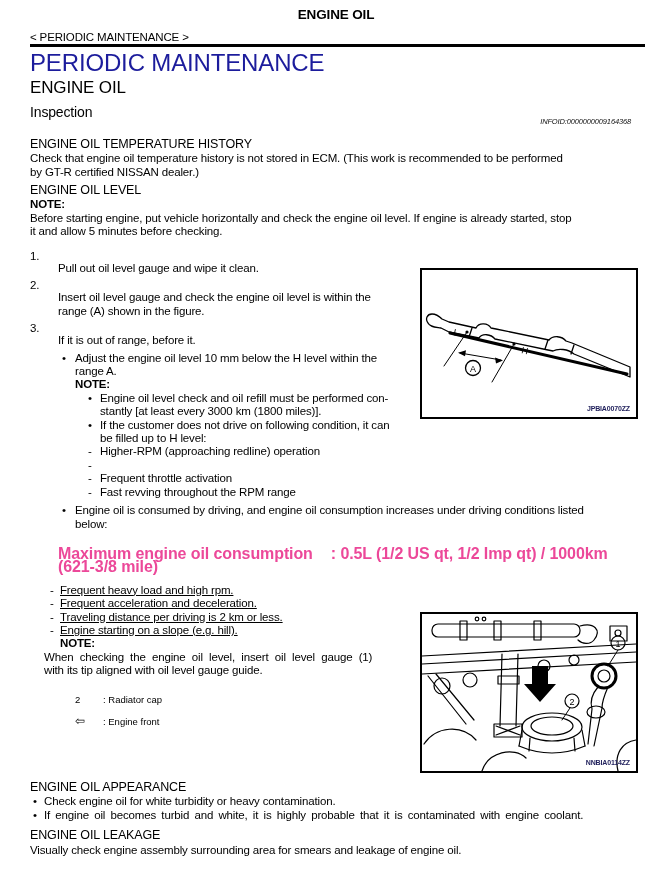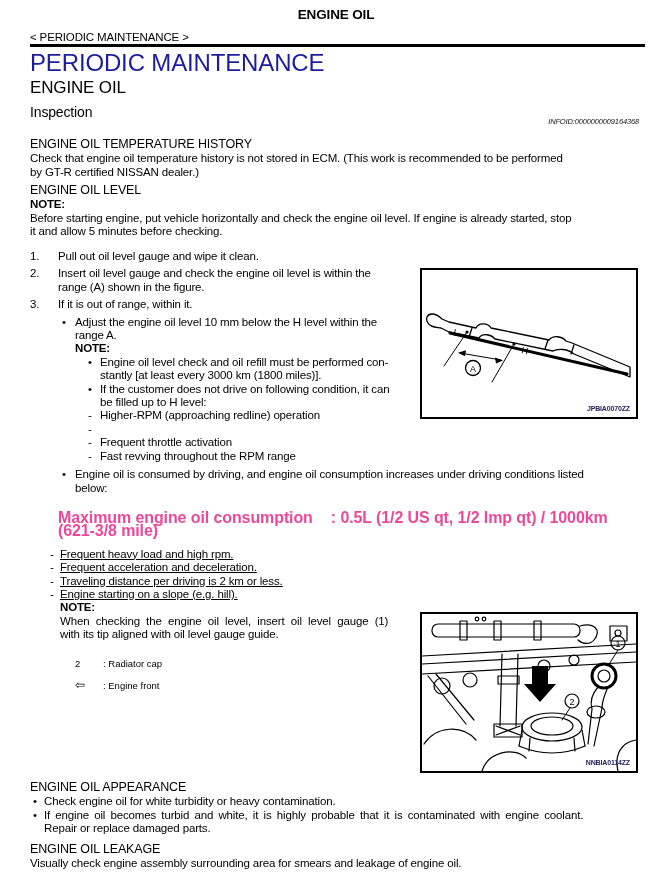--- a/index.html
+++ b/index.html
@@ -12,31 +12,31 @@
   }
   .pre { white-space:pre-line; }
   .abs { position:absolute; }
 
   .header-title { top:8px; left:0; width:100%; text-align:center; font-weight:bold; font-size:13.5px; }
   .breadcrumb  { top:31px; left:30px; font-size:11.5px; }
   .top-rule    { top:44px; left:30px; width:615px; height:3px; background:#000; }
   .main-heading{ top:50px; left:30px; font-size:24px; line-height:26px; color:#1c1c9c; }
   .sec-heading { top:81px; left:30px; font-size:17px; }
   .sub-heading { top:106px; left:30px; font-size:14px; }
-  .infoid      { top:115px; right:33px; font-size:7.5px; font-style:italic; color:#111;text-align:right; }
+  .infoid      { top:115px; right:41px; font-size:7.5px; font-style:italic; color:#111;text-align:right; }
 
   .h3 { font-size:12.5px; margin-bottom:1px; }
   .note { font-weight:bold; }
   .block-temp { top:138px; left:30px; width:615px; }
   .block-level{ top:184px; left:30px; width:615px; }
   .block-steps{ top:250px; left:30px; width:615px; }
 
   .step { display:flex; margin-bottom:4px; }
   .step-num { width:28px; flex:0 0 28px; }
-  .step-text { width:356px; }
+  .step-text { width:356px;margin-top:12px; }
 
   .b1 { display:flex; margin-left:32px; }
   .b1 > .mark { width:13px; flex:0 0 13px; }
   .b1 > .mark::before { content:"•"; }
   .b1 .txt { width:339px; }
   .note-inner { margin-left:45px; }
   .b2 { display:flex; margin-left:58px; }
   .b2 > .mark { width:12px; flex:0 0 12px; }
   .b2 > .mark::before { content:"•"; }
   .b2 .txt { width:314px; }
@@ -50,21 +50,21 @@
 
   .spec-line { margin:16px 0 10px 28px; font-weight:bold; font-size:16px; color:#ec4899; letter-spacing:-0.1px; }
   .spec-line .gap { display:inline-block; width:18px; }
 
   .d1 { display:flex; margin-left:20px; }
   .d1 > .mark { width:10px; flex:0 0 10px; }
   .d1 > .mark::before { content:"-"; }
   .d1 .txt { width:560px;text-decoration:underline; }
 
   .note-steps { margin-left:30px; }
-  .when-check { margin-left:30px; width:358px; }
+  .when-check { margin-left:14px; width:358px; }
   .stretch { word-spacing:3.2px; }
   .stretch2 { word-spacing:2.2px; }
 
   .legend { margin-top:15px; margin-left:45px; font-size:9.5px; letter-spacing:0; }
   .legend-row { display:flex; align-items:center; margin-bottom:9px; }
   .legend-sym { width:28px; flex:0 0 28px; }
   .legend-row .arrow { font-size:12px; }
 
   .figure { position:absolute; background:#fff; border:2px solid #000; }
   .fig1 { left:420px; top:268px; width:218px; height:151px; }
@@ -109,21 +109,21 @@
       <span class="step-num">1.</span>
       <span class="step-text pre">Pull out oil level gauge and wipe it clean.</span>
     </div>
     <div class="step">
       <span class="step-num">2.</span>
       <span class="step-text pre">Insert oil level gauge and check the engine oil level is within the
 range (A) shown in the figure.</span>
     </div>
     <div class="step">
       <span class="step-num">3.</span>
-      <span class="step-text pre">If it is out of range, within it.</span>
+      <span class="step-text pre">If it is out of range, before it.</span>
     </div>
 
     <div class="b1">
       <span class="mark"></span>
       <span class="txt pre">Adjust the engine oil level 10 mm below the H level within the
 range A.</span>
     </div>
     <div class="note note-inner">NOTE:</div>
     <div class="b2">
       <span class="mark"></span>
@@ -283,20 +283,19 @@
   <div class="abs block-appear">
     <div class="h3">ENGINE OIL APPEARANCE</div>
     <div class="ab">
       <span class="mark"></span>
       <span class="txt">Check engine oil for white turbidity or heavy contamination.</span>
     </div>
     <div class="ab">
       <span class="mark"></span>
       <span class="txt">
         <span class="stretch2" style="display:block;">If engine oil becomes turbid and white, it is highly probable that it is contaminated with engine coolant.</span>
-        <span style="display:block;">Repair or replace damaged parts.</span>
       </span>
     </div>
     <div class="h3 leak-title">ENGINE OIL LEAKAGE</div>
     <div>Visually check engine assembly surrounding area for smears and leakage of engine oil.</div>
   </div>
 
 </div>
 
 </body></html>

